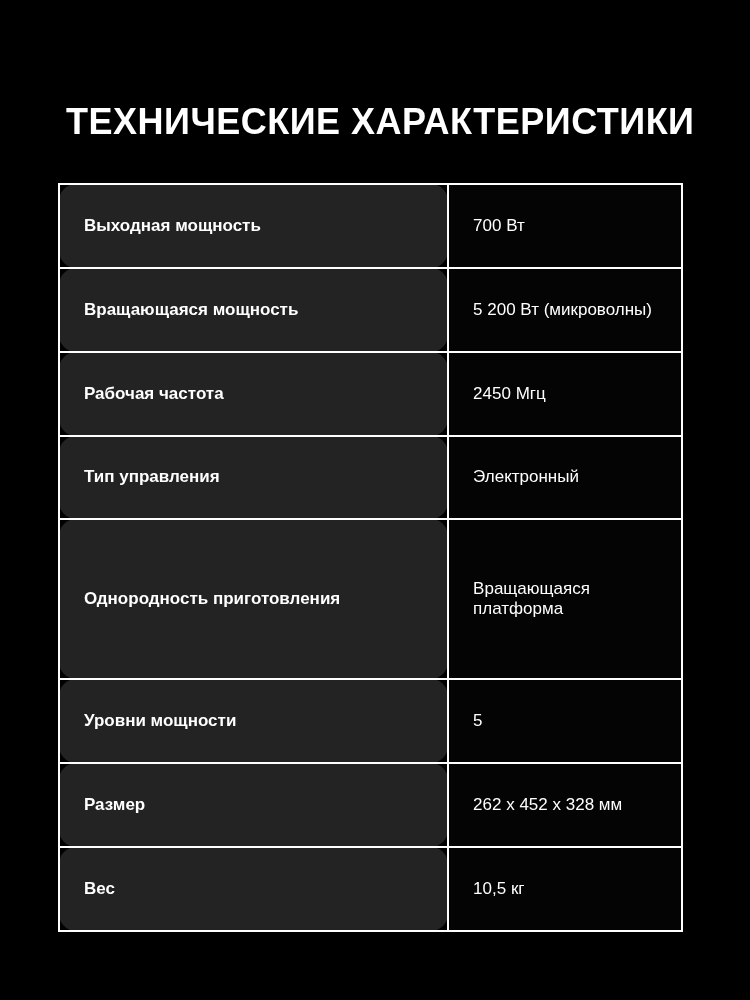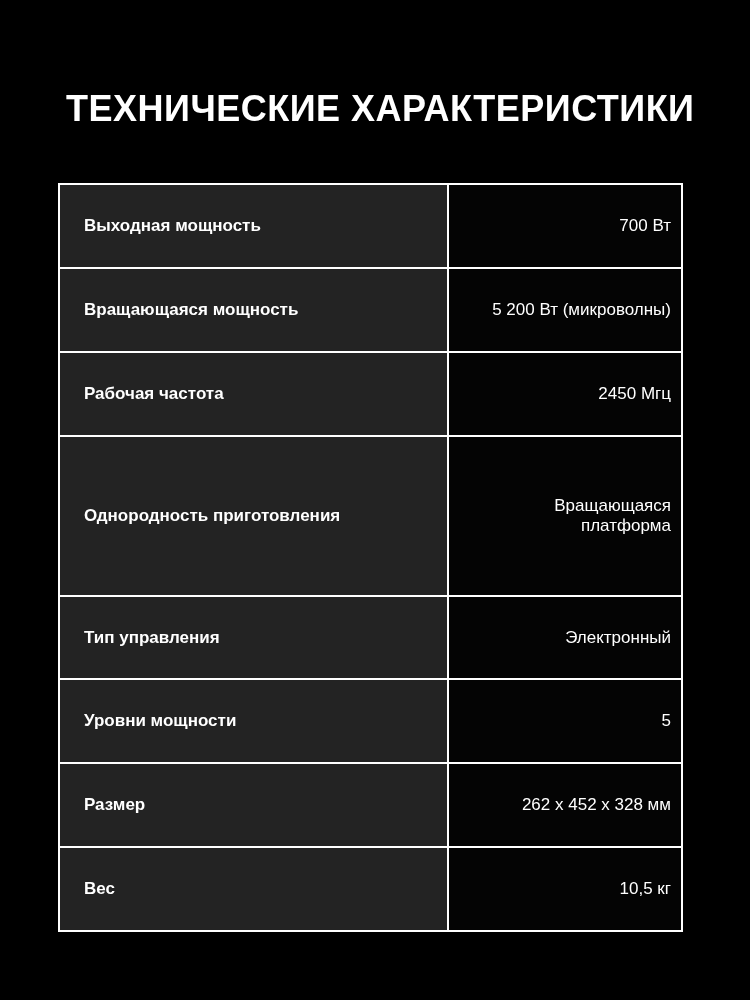--- a/index.html
+++ b/index.html
@@ -12,21 +12,21 @@
   }
   .page {
     position: relative;
     width: 750px;
     height: 1000px;
     background: #000000;
   }
   .page-title {
     position: absolute;
     left: 66px;
-    top: 88px;
+    top: 101px;
     color: #ffffff;
     font-size: 36px;
     font-weight: bold;
     letter-spacing: 0.5px;
     white-space: nowrap;
   }
   table.spec-table {
     position: absolute;
     left: 58px;
     top: 183px;
@@ -40,26 +40,26 @@
     vertical-align: middle;
     color: #ffffff;
     font-size: 17px;
     padding-left: 24px;
     padding-right: 10px;
   }
   td.label-cell {
     width: 376px;
     background: #232323;
     font-weight: bold;
+    border-radius: 17px;
   }
   td.value-cell {
     width: 226px;
     background: #040404;
     font-weight: normal;
-    text-align: right;
   }
 </style>
 </head>
 <body>
 
 <div class="page">
   <h1 class="page-title">ТЕХНИЧЕСКИЕ ХАРАКТЕРИСТИКИ</h1>
 
   <table class="spec-table">
     <tbody id="spec-table-body">
@@ -75,27 +75,27 @@
 
 
 
 
   <tr>
     <td class="label-cell">Рабочая частота</td>
     <td class="value-cell">2450 Мгц</td>
   </tr>
 
   <tr>
-    <td class="label-cell">Однородность приготовления</td>
-    <td class="value-cell">Вращающаяся платформа</td>
+    <td class="label-cell">Тип управления</td>
+    <td class="value-cell">Электронный</td>
   </tr>
 
   <tr>
-    <td class="label-cell">Тип управления</td>
-    <td class="value-cell">Электронный</td>
+    <td class="label-cell">Однородность приготовления</td>
+    <td class="value-cell">Вращающаяся платформа</td>
   </tr>
 
   <tr>
     <td class="label-cell">Уровни мощности</td>
     <td class="value-cell">5</td>
   </tr>
 
 
   <tr>
     <td class="label-cell">Размер</td>

